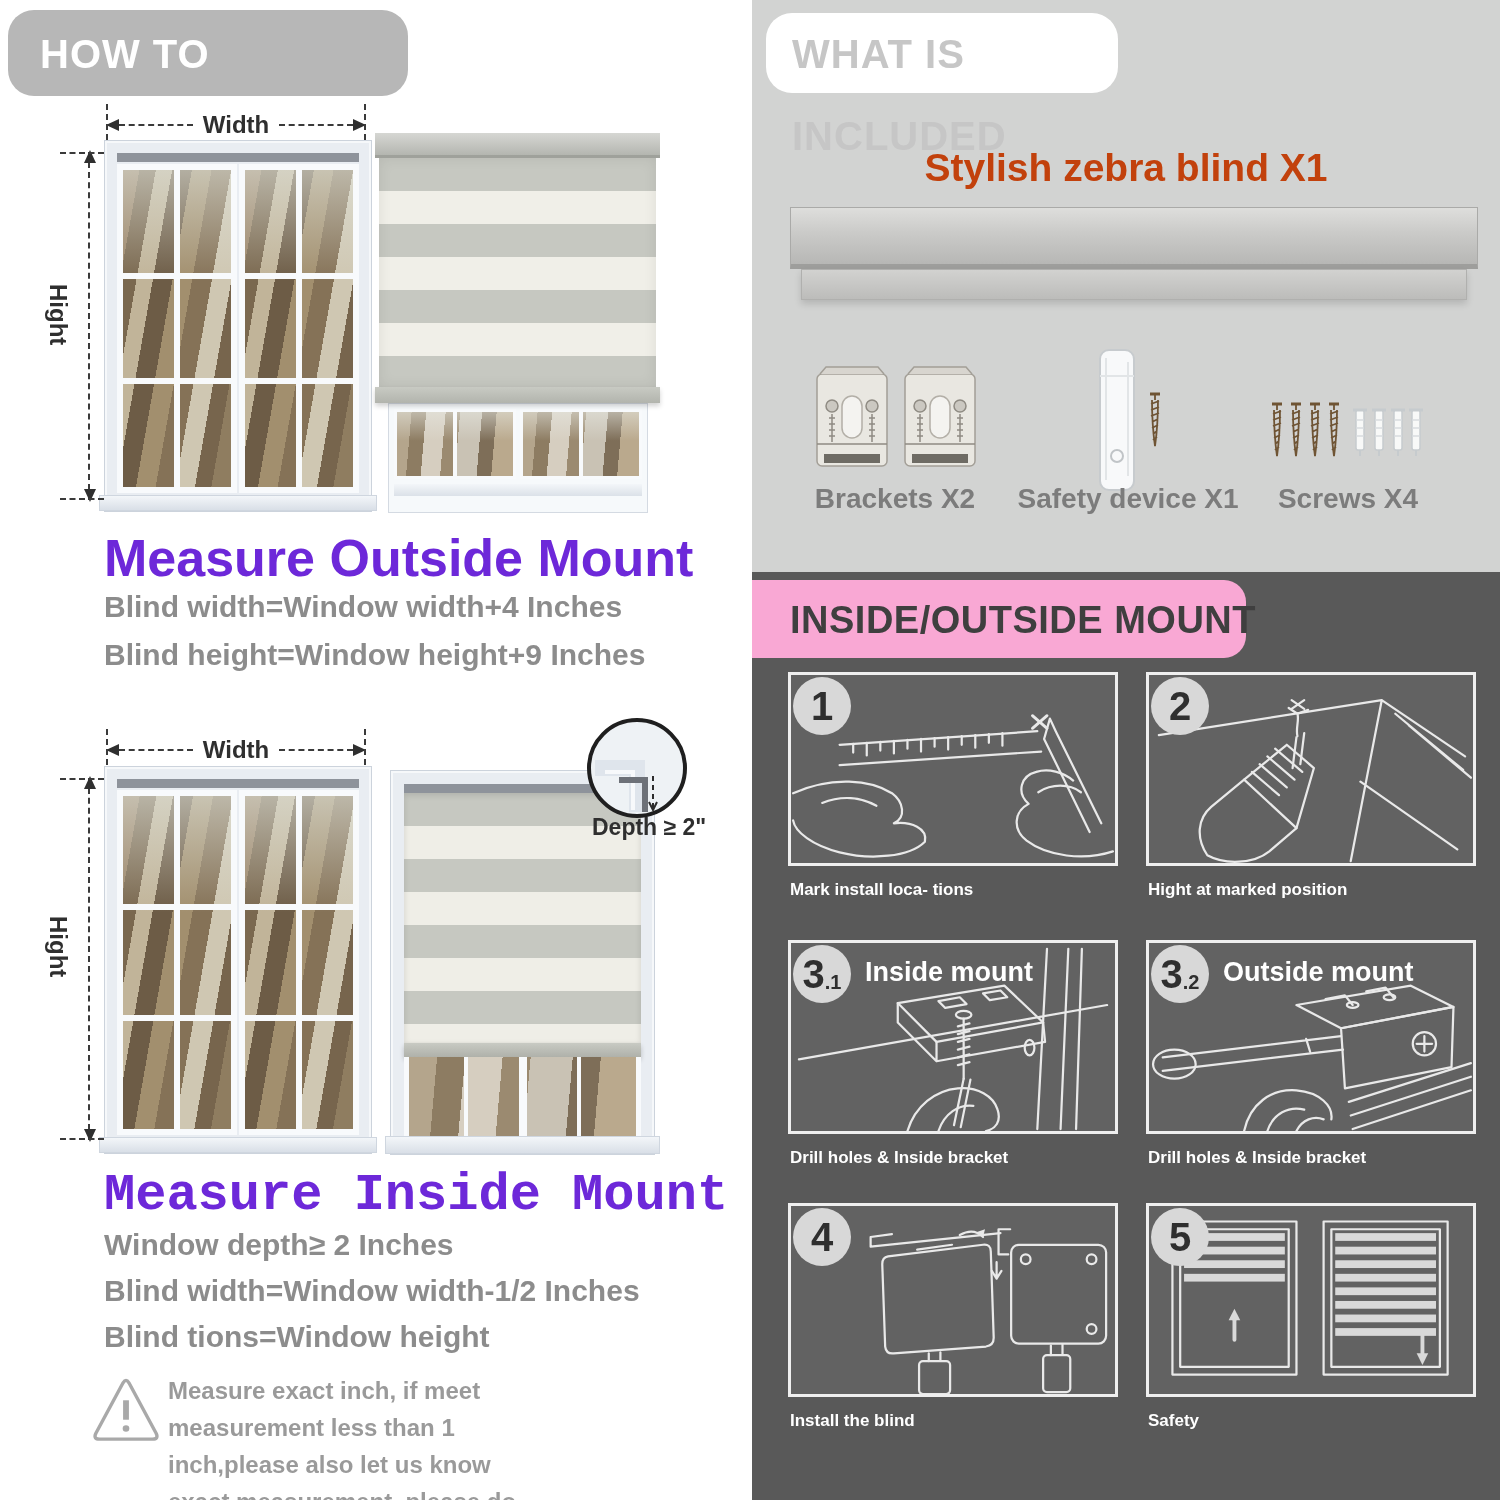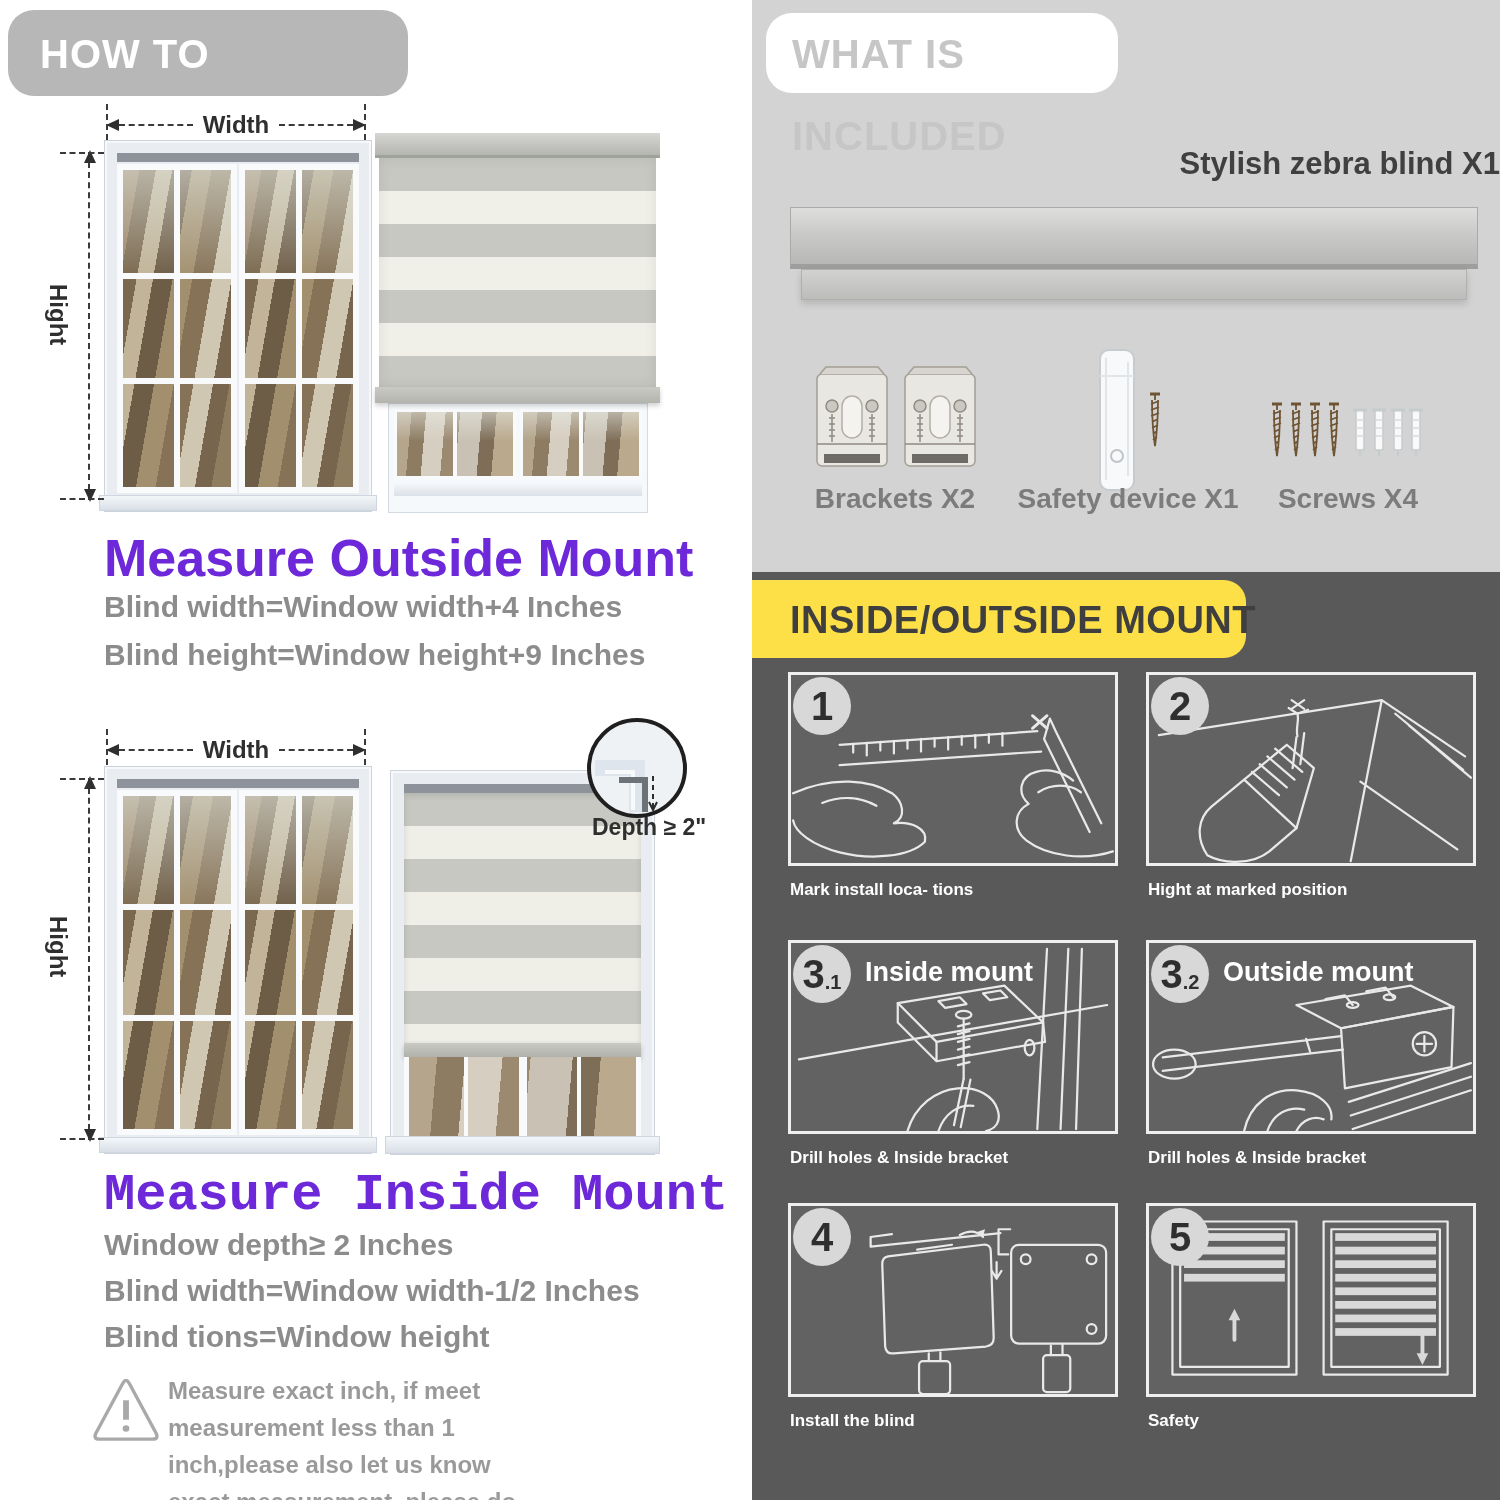--- a/index.html
+++ b/index.html
@@ -68,29 +68,29 @@
 
   .depth-circle{width:92px;height:92px;border-radius:50%;border:4px solid #1f1f1f;background:#eef2f5;overflow:hidden;}
   .depth-label{font-size:23px;font-weight:bold;color:#2f2f2f;white-space:nowrap;}
 
   .warn-text{width:380px;font-size:24px;line-height:37px;font-weight:bold;color:#9a9a9a;}
 
   
   .included-panel{left:752px;top:0;width:748px;height:572px;background:#d2d3d2;}
   .included-header{left:766px;top:13px;width:352px;height:80px;background:#ffffff;border-radius:26px;
     color:#c6c6c6;font-size:40px;font-weight:bold;letter-spacing:1px;line-height:82px;padding-left:26px;box-sizing:border-box;}
-  .blind-label{left:752px;top:146px;width:748px;text-align:right;font-size:31px;font-weight:bold;color:#404040;}
+  .blind-label{left:752px;top:146px;width:748px;text-align:center;font-size:39px;font-weight:bold;color:#c2410c;}
   .rail-main{left:790px;top:207px;width:688px;height:62px;background:linear-gradient(180deg,#dededc 0%,#cacac8 45%,#b7b7b5 100%);
     border:1px solid #aaaaa8;border-bottom:5px solid #9e9e9c;box-sizing:border-box;}
   .rail-tier{left:801px;top:269px;width:666px;height:31px;background:linear-gradient(180deg,#d2d2d0,#bcbcba);
     border:1px solid #b0b0ae;box-sizing:border-box;box-shadow:0 4px 7px rgba(0,0,0,0.14);}
   .comp-label{font-size:28px;font-weight:bold;color:#7c7c7c;text-align:center;white-space:nowrap;}
 
   .mount-panel{left:752px;top:572px;width:748px;height:928px;background:#595959;}
-  .mount-header{left:752px;top:580px;width:494px;height:78px;background:#fde047;border-radius:0 22px 22px 0;
+  .mount-header{left:752px;top:580px;width:494px;height:78px;background:#f9a8d4;border-radius:0 22px 22px 0;
     color:#3f3f3f;font-size:38px;font-weight:bold;letter-spacing:0.5px;line-height:80px;padding-left:38px;box-sizing:border-box;white-space:nowrap;}
 
   .panel{width:330px;height:194px;border:3px solid #efefef;background:#626262;box-sizing:border-box;overflow:hidden;}
   .panel svg.art{position:absolute;left:0;top:0;width:100%;height:100%;}
   .badge{position:absolute;left:2px;top:2px;width:58px;height:58px;border-radius:50%;background:#d8d8d8;
     display:flex;align-items:center;justify-content:center;color:#2f2f2f;}
   .badge .b-main{font-size:40px;font-weight:bold;line-height:1;}
   .badge .b-sub{font-size:20px;font-weight:bold;margin-top:16px;}
   .ptitle{position:absolute;left:74px;top:14px;font-size:27px;font-weight:bold;color:#fff;white-space:nowrap;}
   .caption{font-size:17px;font-weight:bold;color:#ffffff;white-space:nowrap;}

